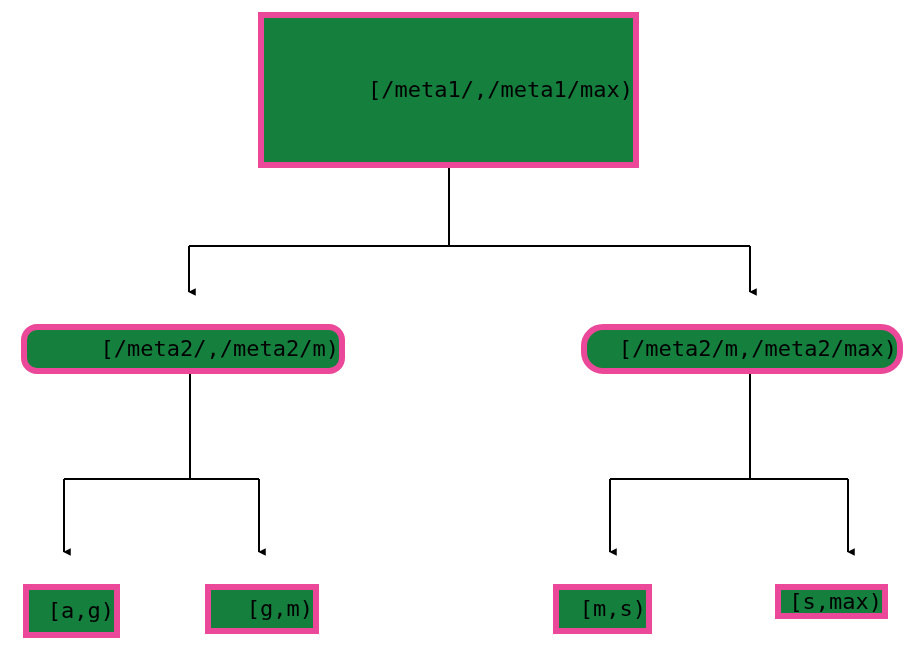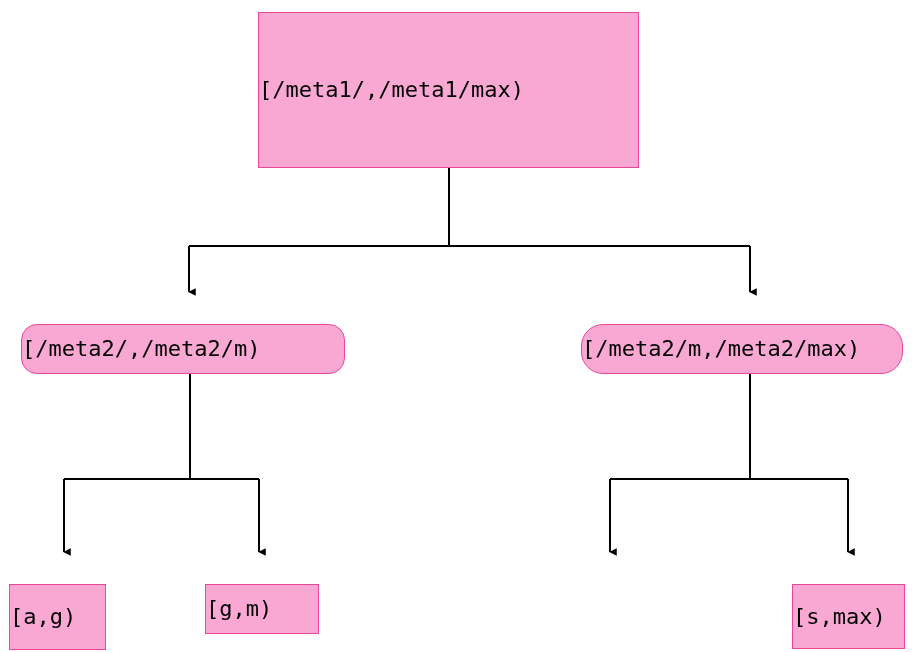--- a/index.html
+++ b/index.html
@@ -22,25 +22,25 @@
     position: absolute;
     left: 0;
     top: 0;
     width: 912px;
     height: 652px;
     display: block;
   }
   .node-box {
     position: absolute;
     box-sizing: border-box;
-    border: 1px solid #ec4899;
-    background: #f9a8d4;
+    border: 6px solid #ec4899;
+    background: #15803d;
     display: flex;
     align-items: center;
-    justify-content: flex-start;
+    justify-content: flex-end;
     font-family: "DejaVu Sans Mono", "Liberation Mono", monospace;
     font-size: 22px;
     line-height: 1;
     color: #000000;
     white-space: pre;
     letter-spacing: 0;
   }
   .node-label {
     display: block;
     font-family: "DejaVu Sans Mono", "Liberation Mono", monospace;
@@ -88,26 +88,29 @@
   </div>
 
   <div class="node-box" style="left:21px; top:324px; width:324px; height:50px;border-radius:16px;">
     <span class="node-label">[/meta2/,/meta2/m)</span>
   </div>
 
   <div class="node-box" style="left:581px; top:324px; width:322px; height:50px;border-radius:22px;">
     <span class="node-label">[/meta2/m,/meta2/max)</span>
   </div>
 
-  <div class="node-box" style="left:9px; top:584px; width:97px; height:66px;">
+  <div class="node-box" style="left:23px; top:584px; width:97px; height:54px;">
     <span class="node-label">[a,g)</span>
   </div>
 
   <div class="node-box" style="left:205px; top:584px; width:114px; height:50px;">
     <span class="node-label">[g,m)</span>
   </div>
 
+  <div class="node-box" style="left:553px; top:584px; width:99px; height:50px;">
+    <span class="node-label">[m,s)</span>
+  </div>
 
-  <div class="node-box" style="left:792px; top:584px; width:113px; height:65px;">
+  <div class="node-box" style="left:775px; top:584px; width:113px; height:35px;">
     <span class="node-label">[s,max)</span>
   </div>
 
 </div>
 
 </body></html>

